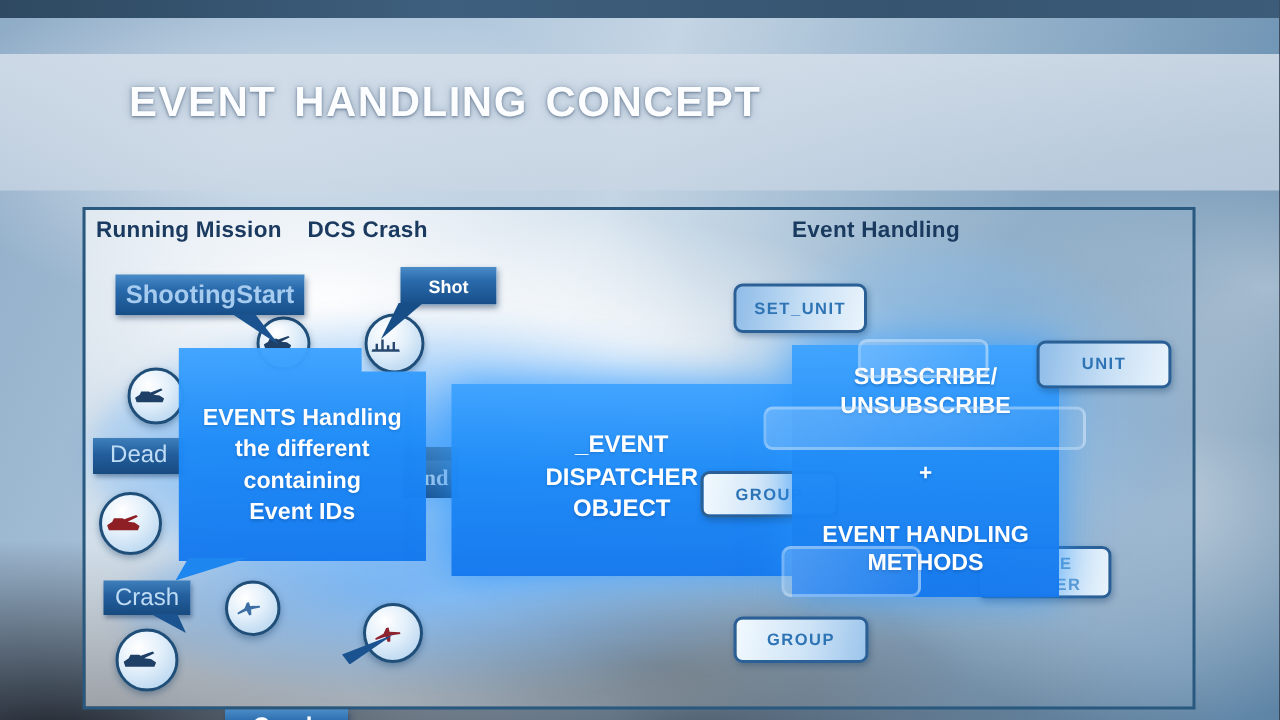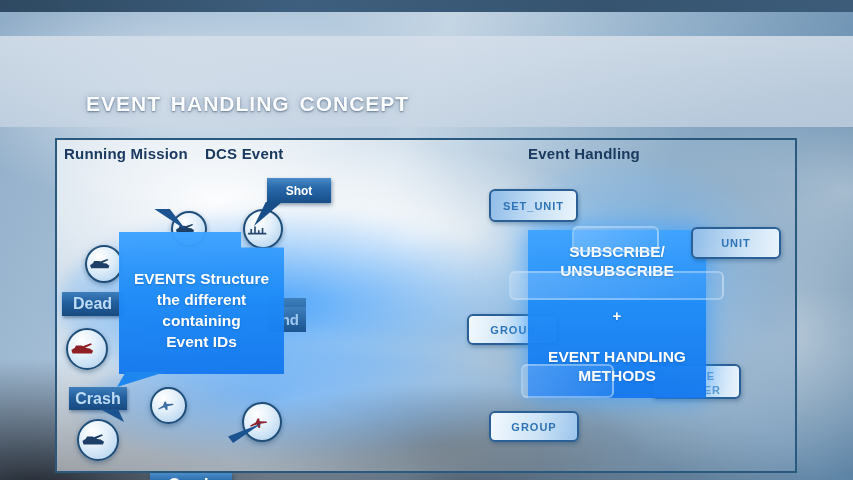--- a/index.html
+++ b/index.html
@@ -12,22 +12,22 @@
       radial-gradient(ellipse 260px 140px at 99% 40%, rgba(255,255,255,0.4), rgba(255,255,255,0) 70%),
       radial-gradient(ellipse 520px 180px at 4% 102%, rgba(26,30,38,0.95), rgba(26,30,38,0) 72%),
       radial-gradient(ellipse 500px 140px at 55% 101%, rgba(58,70,84,0.75), rgba(58,70,84,0) 70%),
       linear-gradient(112deg,#8FACC7 0%,#A5BFD7 22%,#C4D5E4 44%,#9AB6CE 62%,#7397B6 82%,#5E84A5 100%);
   }
   .abs{position:absolute;}
   .top-strip{left:0;top:0;width:853px;height:12px;
     background:linear-gradient(90deg,#2E4961 0%,#3E5F7E 35%,#36546F 70%,#3C5C7A 100%);}
   .title-band{left:0;top:36px;width:853px;height:91px;
     background:linear-gradient(180deg,rgba(213,223,234,0.85),rgba(201,214,228,0.72));}
-  .slide-title{left:86px;top:52px;font-size:21px;font-weight:800;letter-spacing:1px;word-spacing:3px;
-    color:#FCFDFF;text-shadow:0 1px 2px rgba(84,104,130,0.85),0 0 6px rgba(110,132,158,0.55);margin-top:40px;}
+  .slide-title{left:86px;top:52px;font-size:28px;font-weight:800;letter-spacing:1px;word-spacing:3px;
+    color:#FCFDFF;text-shadow:0 1px 2px rgba(84,104,130,0.85),0 0 6px rgba(110,132,158,0.55);}
   .pane{left:55px;top:138px;width:742px;height:335px;box-sizing:border-box;
     border:2px solid #29597F;
     background:
       radial-gradient(ellipse 330px 150px at 22% 18%, rgba(255,255,255,0.95), rgba(255,255,255,0) 75%),
       radial-gradient(ellipse 280px 130px at 48% 30%, rgba(255,255,255,0.8), rgba(255,255,255,0) 72%),
       radial-gradient(ellipse 300px 90px at 52% 92%, rgba(100,108,114,0.55), rgba(100,108,114,0) 70%),
       radial-gradient(ellipse 160px 200px at 96% 55%, rgba(120,158,195,0.45), rgba(120,158,195,0) 75%),
       linear-gradient(100deg,rgba(255,255,255,0.55) 0%,rgba(240,247,252,0.4) 40%,rgba(190,212,230,0.22) 68%,rgba(150,180,208,0.18) 100%);}
   .glow{filter:blur(7px);border-radius:50%;}
   .g1{left:58px;top:208px;width:482px;height:192px;
@@ -36,21 +36,21 @@
     background:radial-gradient(ellipse at 40% 40%, rgba(35,140,250,0.5), rgba(35,140,250,0) 70%);}
   .g3{left:468px;top:162px;width:316px;height:246px;
     background:radial-gradient(ellipse at 50% 45%, rgba(120,192,255,0.6), rgba(120,192,255,0) 74%);}
   .hdr{font-size:15px;font-weight:700;color:#1B3A60;letter-spacing:0.2px;z-index:4;}
   .circle{border-radius:50%;border:2px solid #1F4E79;box-sizing:border-box;
     background:radial-gradient(circle at 35% 28%,#FFFFFF 0%,#E2EFFA 42%,#A9CDEC 100%);
     display:flex;align-items:center;justify-content:center;
     box-shadow:0 2px 5px rgba(18,58,98,0.4);z-index:6;}
   .circle svg{width:72%;height:auto;display:block;}
   .bar{background:linear-gradient(180deg,#3E7FBC 0%,#235E9D 45%,#174B80 100%);
-    color:#BFDCF5;font-weight:700;font-size:16px;display:flex;align-items:center;justify-content:center;
+    color:#BFDCF5;font-weight:400;font-size:16px;display:flex;align-items:center;justify-content:center;
     box-shadow:1px 2px 3px rgba(10,40,80,0.4);z-index:5;text-align:right;}
   .tail{z-index:5;}
   .callout{background:linear-gradient(180deg,#4A8CC8 0%,#2A6BAD 35%,#174E88 100%);
     color:#FFFFFF;font-weight:800;display:flex;align-items:center;justify-content:center;
     box-shadow:1px 2px 4px rgba(10,40,80,0.45);z-index:12;}
   .bigbox{background:linear-gradient(180deg,rgba(62,163,255,0.97) 0%,rgba(30,139,247,0.97) 45%,rgba(20,120,238,0.97) 100%);
     color:#FFFFFF;font-weight:800;text-align:center;
     box-shadow:0 0 26px rgba(40,150,255,0.75);}
   .bigbox .ln{display:block;text-shadow:0 1px 2px rgba(10,70,140,0.35);}
   .btn{border:2px solid #2B6096;border-radius:6px;box-sizing:border-box;
@@ -75,21 +75,21 @@
     <div class="abs slide-title" style="left:86px;top:16px;">EVENT HANDLING CONCEPT</div>
   </div>
 
   <div class="abs pane"></div>
 
   <div class="abs glow g1"></div>
   <div class="abs glow g2"></div>
   <div class="abs glow g3"></div>
 
   <div class="abs hdr" style="left:64px;top:145px;">Running Mission</div>
-  <div class="abs hdr" style="left:205px;top:145px;">DCS Event</div>
+  <div class="abs hdr" style="left:205px;top:145px;">DCS Crash</div>
   <div class="abs hdr" style="left:528px;top:145px;">Event Handling</div>
 
   <div class="abs circle" style="left:171px;top:211px;width:36px;height:36px;">
     <span>
         <svg viewBox="0 0 48 28" fill="#1F4066">
           <path d="M26 9 L40 4 L42 6 L30 12 L38 13 L44 17 L42 22 L8 22 L6 16 L12 12 L14 8 L24 8 Z"></path>
         </svg>
       </span>
   </div>
   <div class="abs circle" style="left:243px;top:209px;width:40px;height:40px;">
@@ -135,30 +135,36 @@
       </span>
   </div>
 
   <div class="abs bar" style="left:62px;top:292px;width:61px;height:24px;">Dead</div>
   <div class="abs bar" style="left:69px;top:387px;width:58px;height:23px;">Crash</div>
   <div class="abs tail" style="left:100px;top:409px;width:24px;height:13px;background:#1A5390;clip-path:polygon(0 0,75% 0,100% 100%);z-index:5;"></div>
 
   <div class="abs bigbox" style="left:119px;top:232px;width:165px;height:142px;z-index:8;
        clip-path:polygon(0 0,74% 0,74% 11%,100% 11%,100% 100%,0 100%);
        font-size:15.5px;line-height:21px;padding-top:36px;box-sizing:border-box;">
-    <span class="ln">EVENTS Structure</span>
+    <span class="ln">EVENTS Handling</span>
     <span class="ln">the different</span>
     <span class="ln">containing</span>
     <span class="ln">Event IDs</span>
   </div>
   <div class="abs" style="left:117px;top:372px;width:48px;height:15px;background:#1D86EF;clip-path:polygon(18% 0,100% 0,0 100%);z-index:8;filter:drop-shadow(0 2px 3px rgba(30,120,220,0.5));"></div>
 
   <div class="abs frag" style="left:268px;top:258px;width:38px;height:26px;margin-top:40px;">re</div>
-  <div class="abs frag" style="left:268px;top:307px;width:38px;height:25px;">nd</div>
+  <div class="abs frag" style="left:268px;top:307px;width:38px;height:25px;font-family:Liberation Serif, serif;">nd</div>
 
+  <div class="abs bigbox" style="left:301px;top:256px;width:227px;height:128px;z-index:9;
+       font-size:16px;line-height:21.5px;padding-top:30px;box-sizing:border-box;">
+    <span class="ln">_EVENT</span>
+    <span class="ln">DISPATCHER</span>
+    <span class="ln">OBJECT</span>
+  </div>
 
   <div class="abs btn light" style="left:467px;top:314px;width:92px;height:31px;z-index:9;">GROUP</div>
 
   <div class="abs btn" style="left:651px;top:364px;width:90px;height:35px;z-index:9;color:#5E9BD0;">
     <span class="abs" style="right:24px;top:4px;">E</span>
     <span class="abs" style="right:18px;top:18px;">ER</span>
   </div>
 
   <div class="abs bigbox" style="left:528px;top:230px;width:178px;height:168px;z-index:10;
        font-size:15.5px;line-height:19px;padding-top:12px;box-sizing:border-box;">
@@ -170,20 +176,21 @@
   </div>
 
   <div class="abs ghost" style="left:572px;top:226px;width:87px;height:26px;"></div>
   <div class="abs ghost" style="left:509px;top:271px;width:215px;height:29px;"></div>
   <div class="abs ghost" style="left:521px;top:364px;width:93px;height:34px;"></div>
 
   <div class="abs btn" style="left:489px;top:189px;width:89px;height:33px;z-index:14;">SET_UNIT</div>
   <div class="abs btn" style="left:691px;top:227px;width:90px;height:32px;z-index:22;">UNIT</div>
   <div class="abs btn light" style="left:489px;top:411px;width:90px;height:31px;z-index:14;">GROUP</div>
 
+  <div class="abs callout" style="left:77px;top:183px;width:126px;height:27px;font-size:17px;color:#A5CBEF;">ShootingStart</div>
   <div class="abs tail" style="left:150px;top:209px;width:36px;height:21px;background:#1B5390;clip-path:polygon(12% 0,55% 0,100% 100%);z-index:12;"></div>
 
   <div class="abs callout" style="left:267px;top:178px;width:64px;height:25px;font-size:12px;">Shot</div>
   <div class="abs tail" style="left:254px;top:202px;width:28px;height:24px;background:#174E88;clip-path:polygon(42% 0,100% 0,0 100%);z-index:12;"></div>
 
   <div class="abs callout" style="left:150px;top:437px;width:82px;height:24px;font-size:16px;margin-top:36px;">Crash</div>
   <div class="abs tail" style="left:228px;top:421px;width:34px;height:22px;background:#1B5390;clip-path:polygon(0 70%,15% 100%,100% 10%);z-index:12;"></div>
 
 </div>
 

